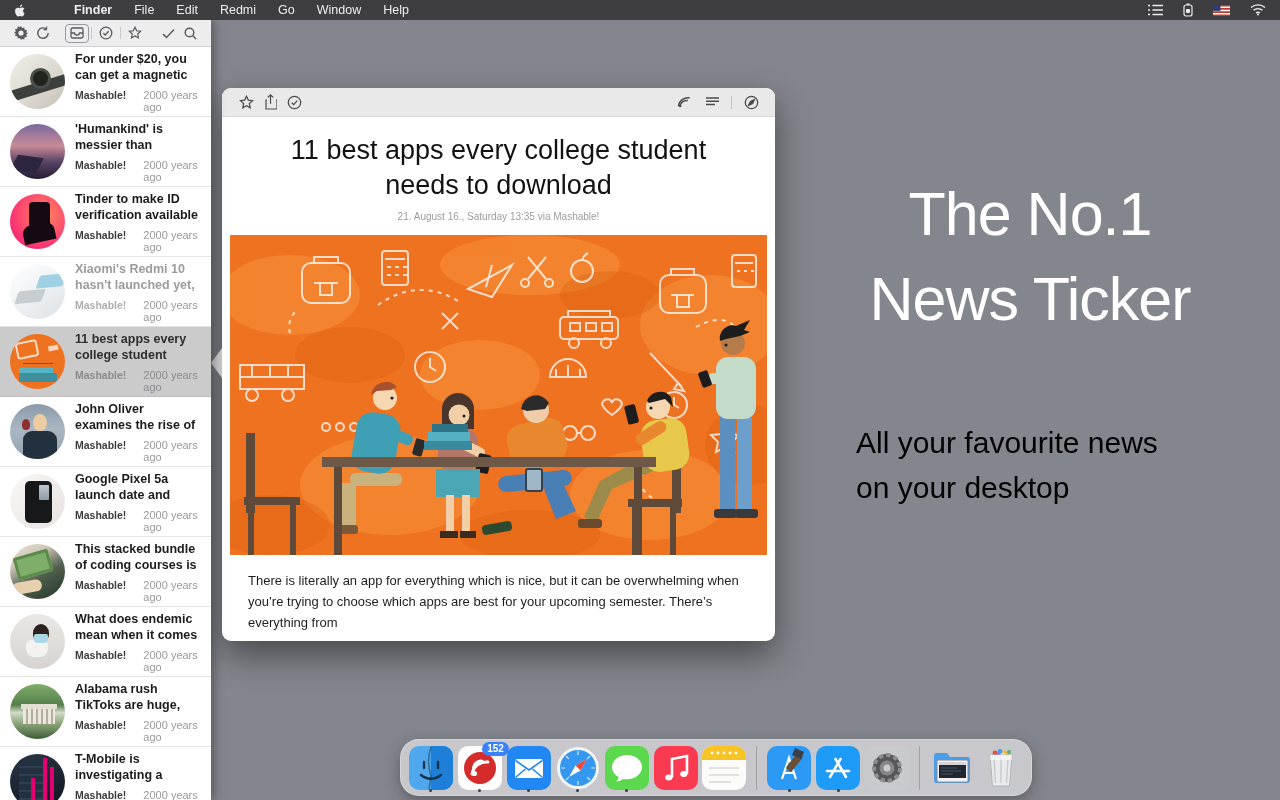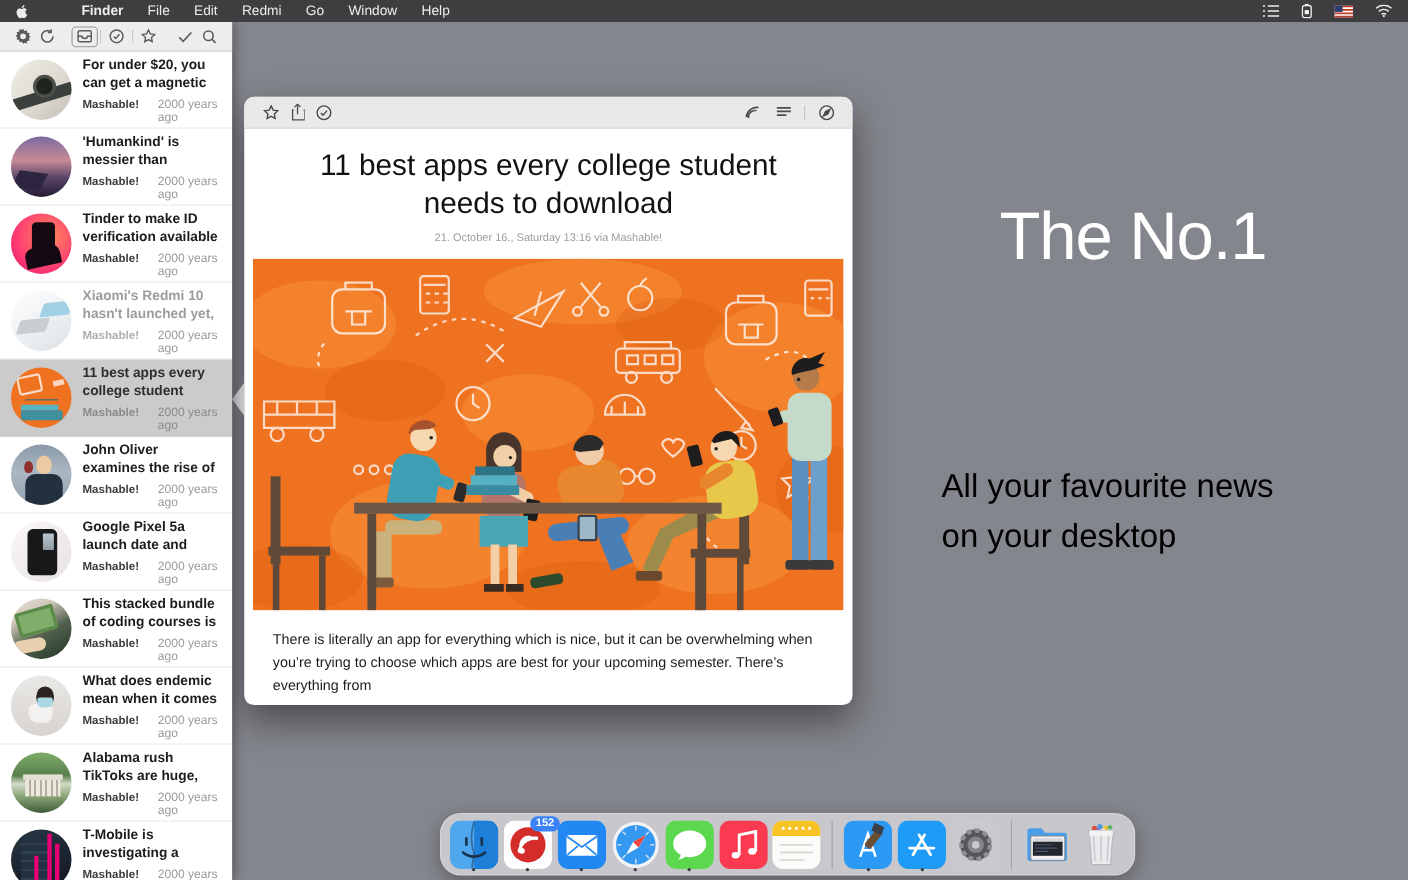--- a/index.html
+++ b/index.html
@@ -163,20 +163,21 @@
     color:#fff; font-size:10px; font-weight:bold; padding:1.5px 5px;
     border-radius:9px; line-height:1.15; }
 </style>
 </head>
 <body>
 
 <div class="desktop">
 
   <div class="wall-head">
     <div>The No.1</div>
+    <div>News Ticker</div>
   </div>
   <div class="wall-sub">
     <div>All your favourite news</div>
     <div>on your desktop</div>
   </div>
 
   <div class="menu-bar">
     <div class="apple-logo">
       <svg width="13" height="13" viewBox="0 0 16 16">
           <path fill="#ededee" d="M11.2 8.6c0-1.8 1.5-2.7 1.6-2.7-.9-1.3-2.2-1.4-2.7-1.5-1.1-.1-2.2.7-2.8.7-.6 0-1.5-.7-2.4-.6-1.2 0-2.4.7-3 1.8-1.3 2.2-.3 5.5.9 7.3.6.9 1.3 1.9 2.3 1.8.9 0 1.3-.6 2.4-.6 1.1 0 1.4.6 2.4.6s1.6-.9 2.2-1.8c.7-1 1-2 1-2.1-.1 0-1.9-.8-1.9-2.9zM9.4 2.9c.5-.6.8-1.5.7-2.3-.7 0-1.6.5-2.1 1.1-.5.5-.9 1.4-.8 2.2.9.1 1.7-.4 2.2-1z"></path>
@@ -422,21 +423,21 @@
           <svg width="15" height="15" viewBox="0 0 14 14" fill="none" stroke="#4c4c4e" stroke-width="1.2">
               <circle cx="7" cy="7" r="5.8"></circle>
               <path d="M9.8 4.2L8 8 4.2 9.8 6 6z" fill="#4c4c4e"></path>
             </svg>
         </span>
       </span>
     </div>
 
     <div class="article-head">
       <div class="article-title">11 best apps every college student needs to download</div>
-      <div class="article-meta">21. October 16., Saturday 13:16 via Mashable!</div>
+      <div class="article-meta">21. August 16., Saturday 13:35 via Mashable!</div>
     </div>
 
     <div class="article-hero">
       <svg width="537" height="320" viewBox="0 0 537 320">
         <rect width="537" height="320" fill="#ef7220"></rect>
         <g fill="#f8913a" opacity="0.55">
           <ellipse cx="60" cy="60" rx="70" ry="40"></ellipse>
             <ellipse cx="300" cy="30" rx="90" ry="30"></ellipse>
           <ellipse cx="480" cy="90" rx="70" ry="50"></ellipse>
             <ellipse cx="160" cy="250" rx="90" ry="50"></ellipse>

